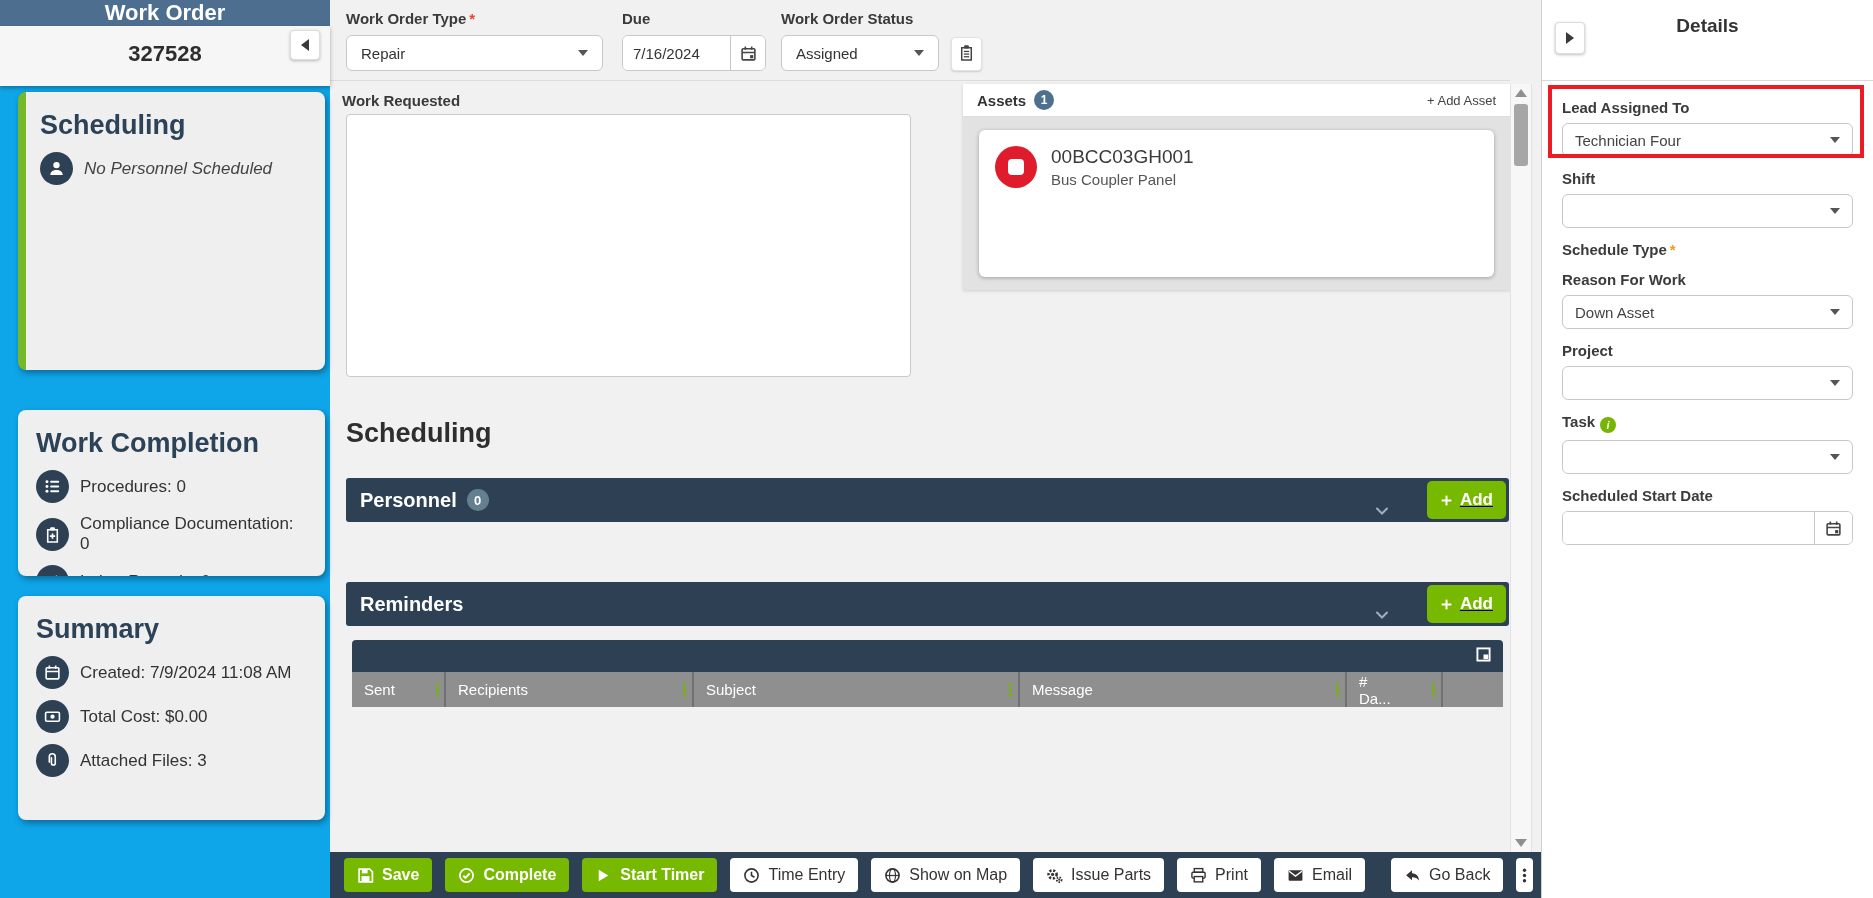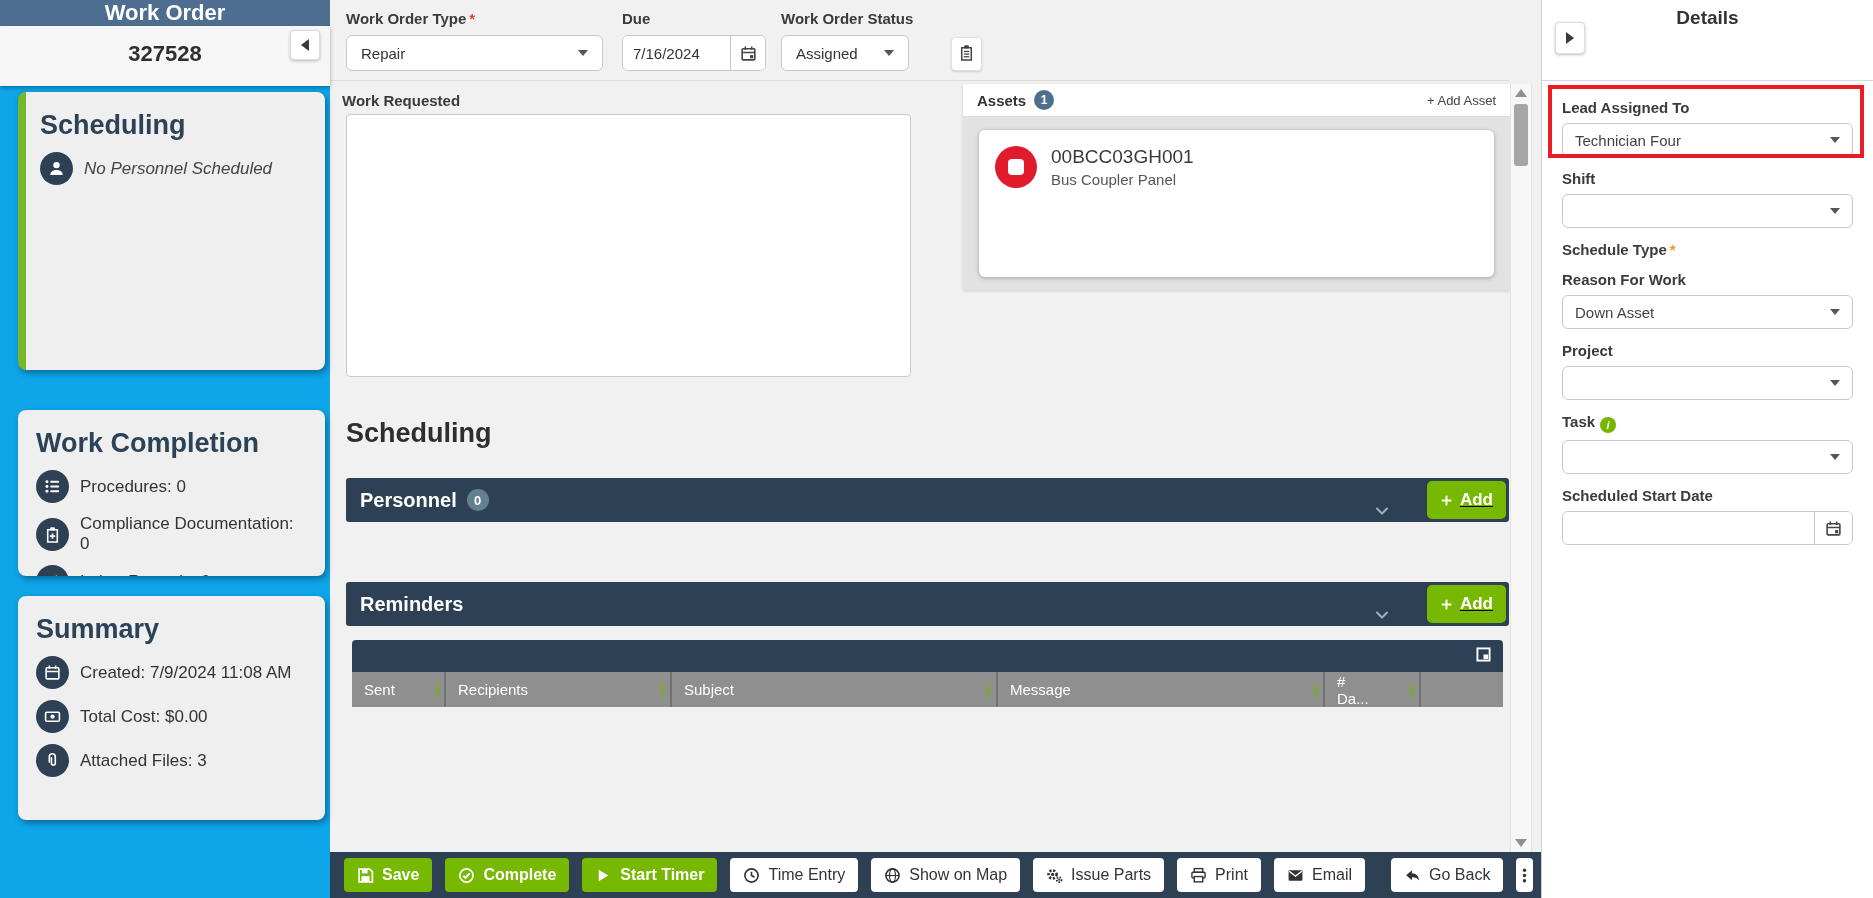--- a/index.html
+++ b/index.html
@@ -31,21 +31,21 @@
 .main{position:absolute;left:330px;top:0;width:1180px;height:852px;background:#f1f1f1;}
 .form-divider{position:absolute;left:0;top:80px;width:100%;height:1px;background:#dcdcdc;}
 .fgroup{position:absolute;top:10px;}
 .flabel{font-size:15px;font-weight:bold;color:#3a3a3a;margin-bottom:8px;display:block;}
 .req-red{color:#E0492E;margin-left:3px;font-weight:bold;}
 .req-orange{color:#F29B1D;margin-left:3px;font-weight:bold;}
 .sel{height:36px;background:#fff;border:1px solid #c8c8c8;border-radius:6px;display:flex;align-items:center;padding:0 14px;font-size:15px;color:#333;cursor:pointer;}
 .caret{margin-left:auto;width:0;height:0;border-left:5px solid transparent;border-right:5px solid transparent;border-top:6px solid #555;}
 #g-wot{left:16px;}#g-wot .sel{width:257px;}
 #g-due{left:292px;}
-#g-status{left:451px;}#g-status .sel{width:128px;}
+#g-status{left:451px;}#g-status .sel{width:158px;}
 .date-group{display:flex;height:36px;border:1px solid #c8c8c8;border-radius:6px;background:#fff;overflow:hidden;}
 .date-group input{flex:1;min-width:0;border:none;outline:none;padding:0 10px;font-size:15px;color:#333;background:#fff;}
 .cal-btn{width:35px;border:none;border-left:1px solid #c8c8c8;background:#fff;display:flex;align-items:center;justify-content:center;cursor:pointer;}
 #g-due .date-group{width:144px;}
 .note-btn{position:absolute;left:621px;top:37px;width:31px;height:34px;background:#fff;border:1px solid #e2e2e2;border-radius:4px;box-shadow:0 1px 2px rgba(0,0,0,.15);display:flex;align-items:center;justify-content:center;cursor:pointer;}
 .wr-label{position:absolute;left:12px;top:92px;}
 .wr-area{position:absolute;left:16px;top:114px;width:565px;height:263px;border:1px solid #c9c9c9;border-radius:4px;background:#fff;resize:none;padding:8px;font-size:15px;}
 
 .assets-panel{position:absolute;left:633px;top:84px;width:547px;height:206px;background:#e2e2e2;box-shadow:0 1px 3px rgba(0,0,0,.15);}
 .ap-header{display:flex;align-items:center;gap:8px;height:33px;background:#fff;padding:0 14px;border-bottom:1px solid #ddd;}
@@ -85,21 +85,21 @@
 .tb-spacer{flex:1;}
 .kebab-btn{width:34px;padding:0;justify-content:center;}
 
 .vscroll{position:absolute;left:1510px;top:84px;width:22px;height:768px;background:#f7f7f7;border-left:1px solid #e3e3e3;border-right:1px solid #e3e3e3;z-index:2;}
 .vs-up{position:absolute;top:5px;left:50%;transform:translateX(-50%);width:0;height:0;border-left:6px solid transparent;border-right:6px solid transparent;border-bottom:8px solid #8f8f8f;cursor:pointer;}
 .vs-thumb{position:absolute;top:20px;left:3px;width:14px;height:62px;background:#a6a6a6;border-radius:3px;cursor:pointer;}
 .vs-down{position:absolute;bottom:5px;left:50%;transform:translateX(-50%);width:0;height:0;border-left:6px solid transparent;border-right:6px solid transparent;border-top:8px solid #8f8f8f;cursor:pointer;}
 
 
 .rs{position:absolute;left:1541px;top:0;width:332px;height:898px;background:#fff;border-left:1px solid #cfcfcf;z-index:2;}
-.rs-title{text-align:center;padding-top:7px;font-size:19px;font-weight:bold;color:#333;}
+.rs-title{text-align:center;padding-top:15px;font-size:19px;font-weight:bold;color:#333;}
 .expand-btn{position:absolute;left:13px;top:22px;width:30px;height:32px;}
 .rs-divider{position:absolute;left:0;right:0;top:80px;height:1px;background:#d8d8d8;}
 .dfields{position:absolute;top:81px;left:0;right:0;padding:10px 20px;}
 .dfield{margin-bottom:13px;}
 .dfield label{display:block;font-size:15px;font-weight:bold;color:#3b3b3b;margin:8px 0 7px;}
 .dselect{height:34px;background:#fff;border:1px solid #c8c8c8;border-radius:6px;display:flex;align-items:center;padding:0 12px;font-size:15px;color:#444;cursor:pointer;}
 .dfield .date-group{height:34px;}
 .info-ico{display:inline-flex;width:16px;height:16px;border-radius:50%;background:#76B501;color:#fff;font-size:11px;font-weight:bold;font-style:italic;align-items:center;justify-content:center;margin-left:5px;vertical-align:-2px;}
 .red-box{position:absolute;left:6px;top:85px;width:316px;height:73px;border:4px solid #EC1C24;pointer-events:none;z-index:5;}
 </style>
@@ -324,21 +324,21 @@
         <div class="rt-col" style="width:94px">
           <span>Sent</span>
           <span class="dots">
               <svg width="5" height="14" viewBox="0 0 4 12" fill="#76B501">
                 <circle cx="2" cy="1.8" r="1.5"></circle>
                 <circle cx="2" cy="6" r="1.5"></circle>
                 <circle cx="2" cy="10.2" r="1.5"></circle>
               </svg>
             </span>
         </div>
-        <div class="rt-col" style="width:226px">
+        <div class="rt-col" style="width:248px">
           <span>Recipients</span>
           <span class="dots">
               <svg width="5" height="14" viewBox="0 0 4 12" fill="#76B501">
                 <circle cx="2" cy="1.8" r="1.5"></circle>
                 <circle cx="2" cy="6" r="1.5"></circle>
                 <circle cx="2" cy="10.2" r="1.5"></circle>
               </svg>
             </span>
         </div>
         <div class="rt-col" style="width:326px">

